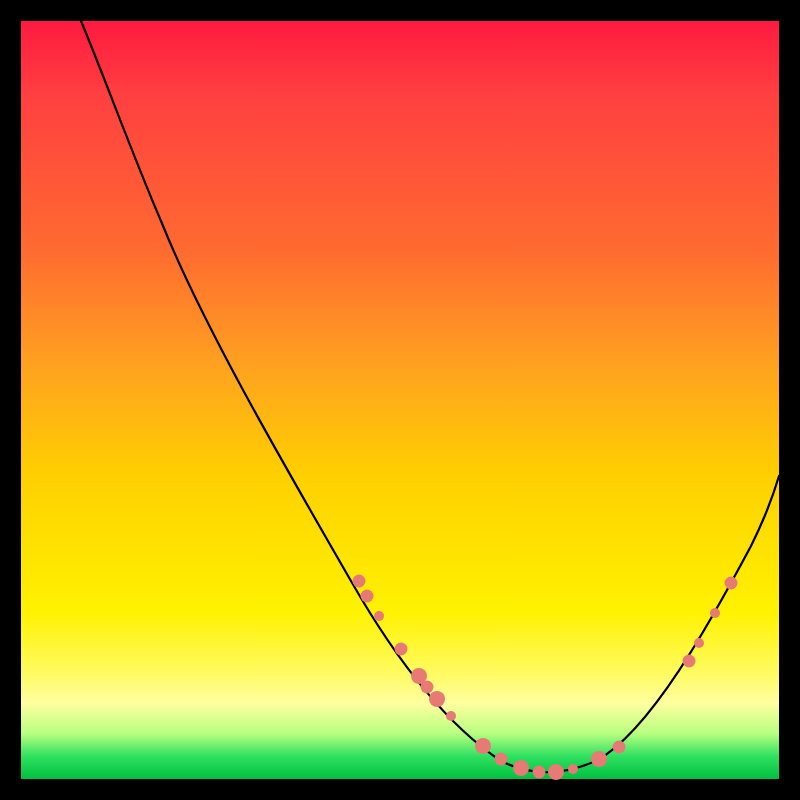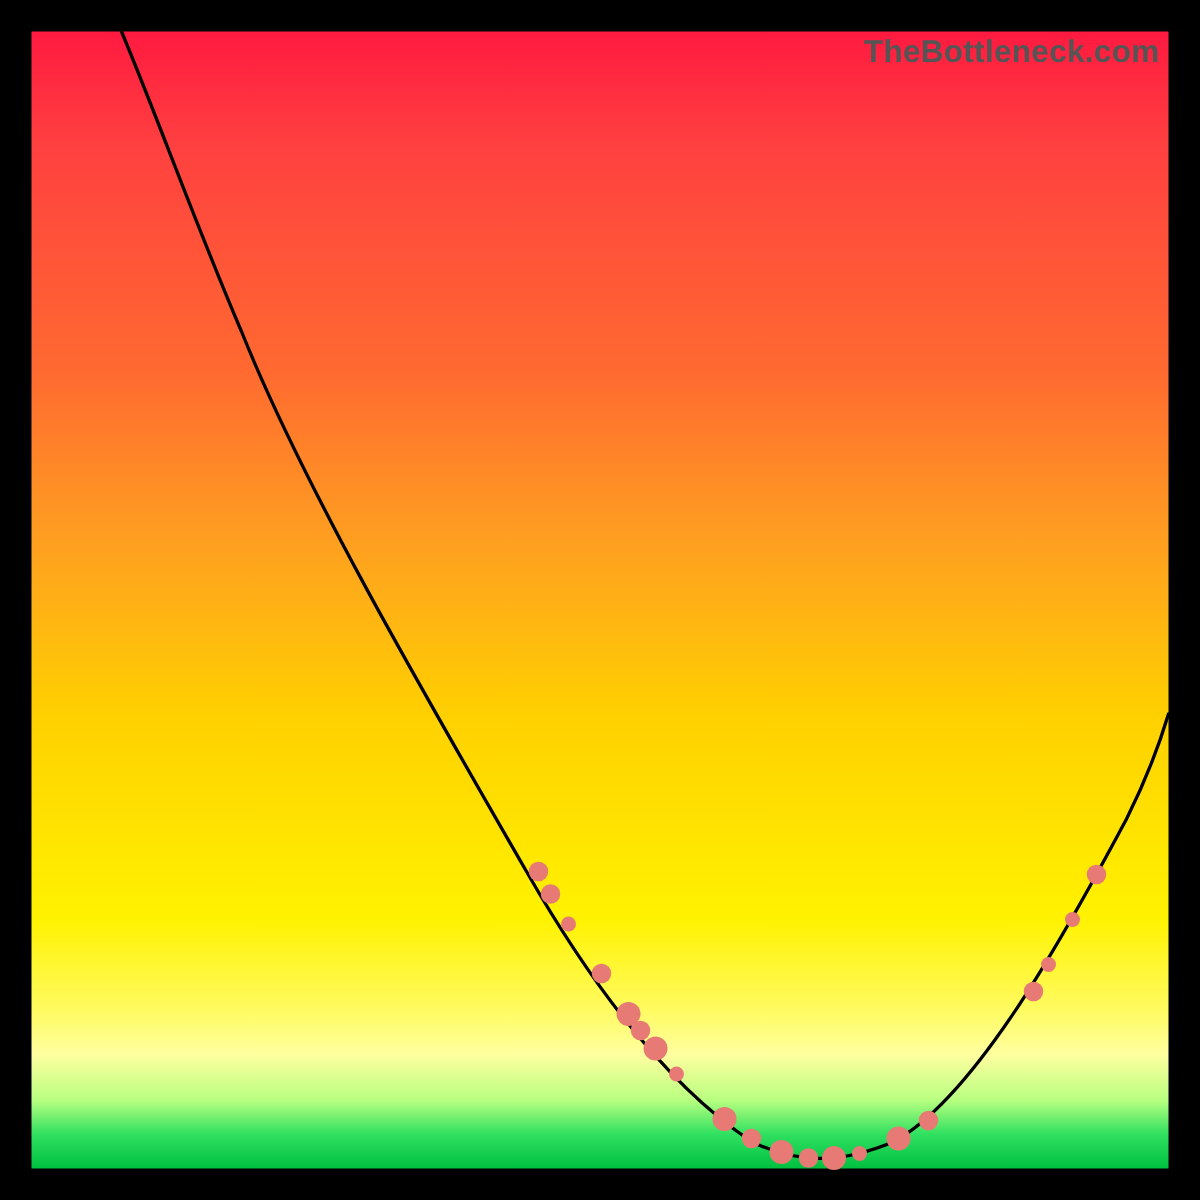--- a/index.html
+++ b/index.html
@@ -71,21 +71,20 @@
     stroke: none;
   }
   .marker-big { r: 8; }
   .marker-med { r: 6.5; }
   .marker-small { r: 5; }
 </style>
 </head>
 <body>
 <div class="frame">
   <div class="plot">
-    <div class="watermark">TheBottleneck.com</div>
 
     <svg class="curve" viewBox="0 0 758 758">
       <path class="line" d="M 60 0
            C 85 60, 110 130, 140 200
            C 180 300, 255 430, 330 560
            C 370 630, 420 700, 480 740
            C 510 755, 540 755, 575 740
            C 630 710, 690 600, 730 525
            C 745 495, 752 475, 758 455"></path>
 

